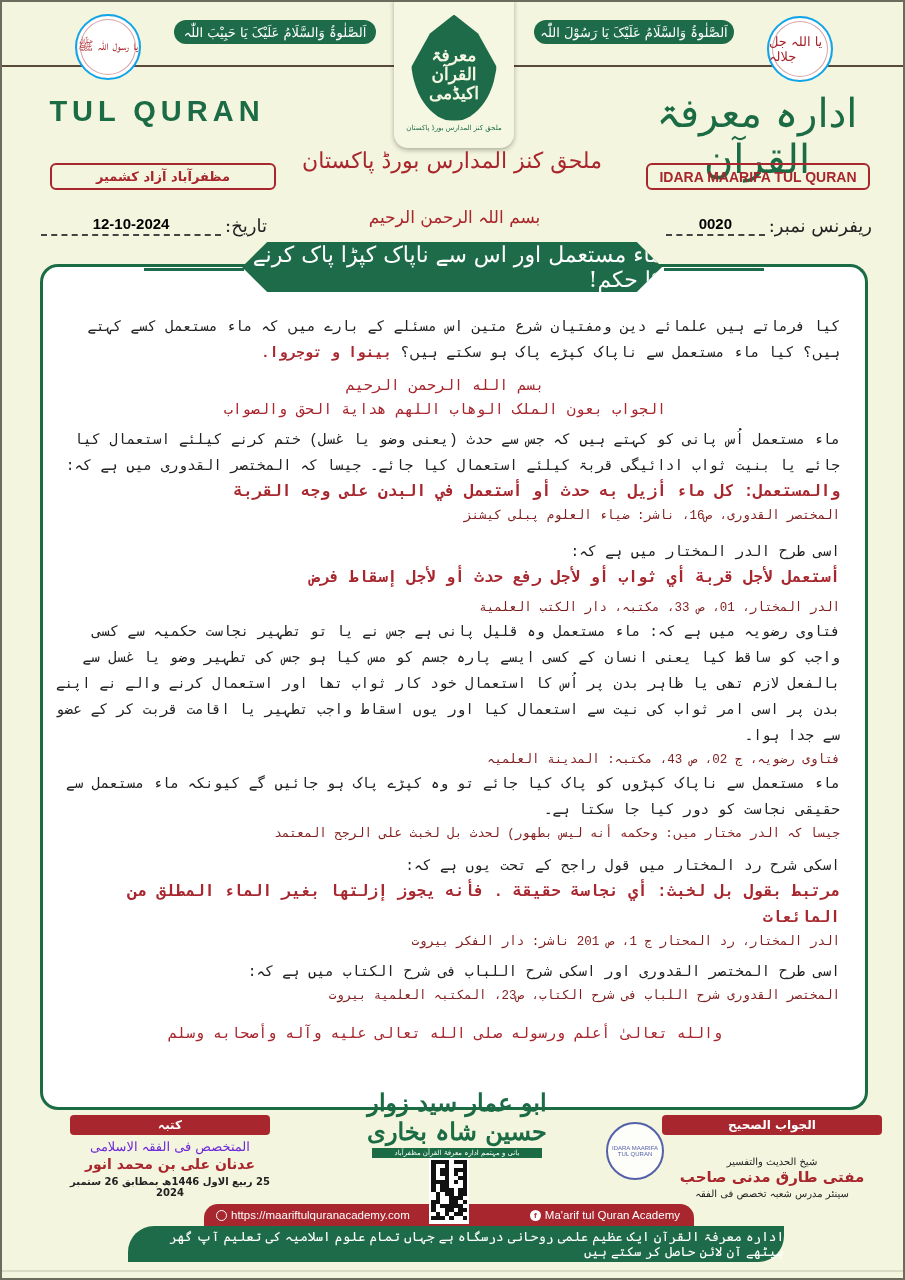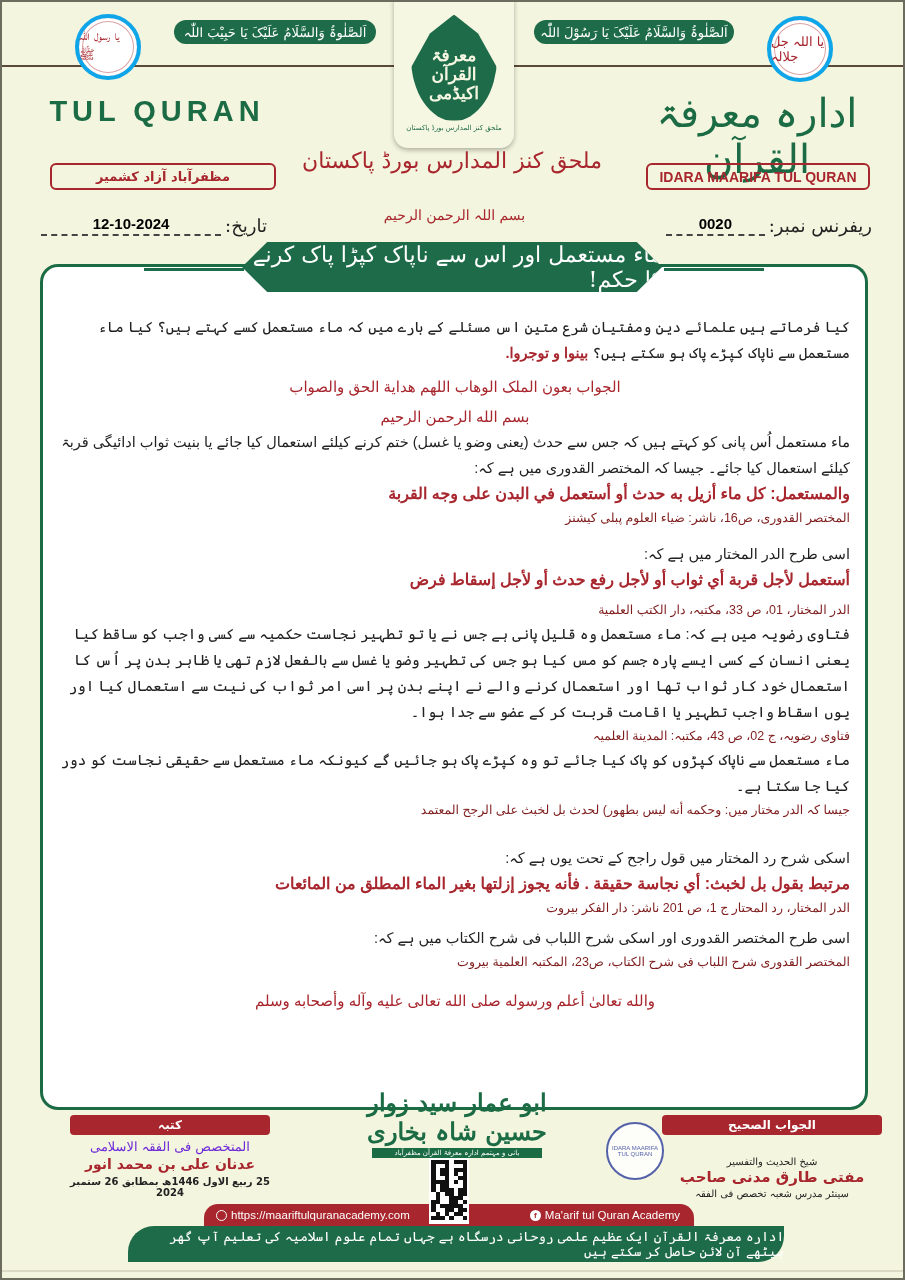--- a/index.html
+++ b/index.html
@@ -19,21 +19,21 @@
   .pill {
     background: #1d6b48; color: #fff; border-radius: 18px;
     height: 24px; display: flex; align-items: center; justify-content: center;
     font-family: "DejaVu Serif", serif; font-size: 13px; direction: rtl;
   }
   .pill-left { left: 172px; top: 18px; width: 202px; }
   .pill-right { left: 532px; top: 18px; width: 200px; }
 
   .seal {
     width: 66px; height: 66px; border-radius: 50%;
-    border: 4px solid #0ea5e9; background: #fff;
+    border: 2px solid #0ea5e9; background: #fff;
     display: flex; align-items: center; justify-content: center;
     color: #a8262d; font-family: "DejaVu Serif", serif; font-size: 13px;
     box-shadow: inset 0 0 0 3px #fff, inset 0 0 0 4px #d9a3a6;
   }
   .seal-left { left: 73px; top: 12px; }
   .seal-right { left: 765px; top: 14px; }
 
   .logo-box {
     left: 392px; top: -4px; width: 120px; height: 150px;
     background: #f6f7e3; border-radius: 0 0 14px 14px;
@@ -76,21 +76,21 @@
     color: #a8262d; font-family: "Liberation Sans", sans-serif; font-weight: bold; font-size: 14px;
     display: flex; align-items: center; justify-content: center;
   }
 
   .affil {
     left: 300px; top: 146px; width: 300px; text-align: center;
     color: #a8262d; font-family: "DejaVu Serif", serif; font-size: 22px; direction: rtl;
   }
   .bismillah-top {
     left: 330px; top: 205px; width: 245px; text-align: center;
-    color: #a8262d; font-family: "DejaVu Serif", serif; font-size: 14px; direction: rtl;
+    color: #a8262d; font-family: "DejaVu Serif", serif; font-size: 17px; direction: rtl;
   }
 
   .ref-row { top: 202px; height: 32px; display: flex; align-items: flex-end; direction: rtl; }
   .ref-right { left: 660px; width: 210px; }
   .ref-left { left: 35px; width: 230px; }
   .ref-label { font-family: "DejaVu Serif", serif; font-size: 18px; color: #222; white-space: nowrap; }
   .ref-value {
     flex: 1; border-bottom: 2px dashed #444; text-align: center;
     font-family: "Liberation Sans", sans-serif; font-weight: bold; font-size: 15px; color: #000000;
     padding-bottom: 2px; margin: 0 4px; direction: ltr;
@@ -111,23 +111,23 @@
     left: 240px; top: 240px; width: 420px; height: 50px;
     background: #1d6b48; color: #fff;
     display: flex; align-items: center; justify-content: center;
     font-family: "DejaVu Serif", serif; font-size: 22px; direction: rtl;
     clip-path: polygon(6% 0, 94% 0, 100% 50%, 94% 100%, 6% 100%, 0 50%);
   }
   .title-rule-l { left: 142px; top: 266px; width: 100px; height: 3px; background: #1d6b48; }
   .title-rule-r { left: 662px; top: 266px; width: 100px; height: 3px; background: #1d6b48; }
 
   .body-text {
-    left: 58px; top: 312px; width: 790px;
+    left: 48px; top: 312px; width: 790px;
     direction: rtl; text-align: right;
-    font-family: Liberation Sans, sans-serif; font-size: 14.5px; color: #222; line-height: 1.0;
+    font-family: Liberation Mono, monospace; font-size: 14.5px; color: #222; line-height: 1.0;
   }
   .p { margin-bottom: 9px; line-height: 26px; }
   .ar-red { color: #a8262d; font-weight: bold; font-size: 16px; line-height: 26px; }
   .ref-green { color: #7f1d1d; font-size: 12.5px; line-height: 22px; }
   .center { text-align: center; }
 
   
   .sig-block { top: 1113px; width: 200px; text-align: center; direction: rtl; }
   .sig-left { left: 68px; }
   .sig-right { left: 660px; width: 220px; }
@@ -232,32 +232,32 @@
 <div class="abs card-bottom"></div>
 <div class="abs title-rule-l"></div>
 <div class="abs title-rule-r"></div>
 <div class="abs title-banner">ماء مستعمل اور اس سے ناپاک کپڑا پاک کرنے کا حکم!</div>
 
 <div class="abs body-text">
   <div class="p">
     <span>کیا فرماتے ہیں علمائے دین ومفتیان شرع متین اس مسئلے کے بارے میں کہ ماء مستعمل کسے کہتے ہیں؟ کیا ماء مستعمل سے ناپاک کپڑے پاک ہو سکتے ہیں؟</span>
     <span class="red" style="font-weight:bold">بینوا و توجروا.</span>
   </div>
+  <div class="center red" style="font-size:15px;line-height:24px;margin-top:6px;">بسم الله الرحمن الرحيم</div>
   <div class="center red" style="font-size:15px;line-height:24px;margin-bottom:4px;">الجواب بعون الملک الوهاب اللهم هداية الحق والصواب</div>
-  <div class="center red" style="font-size:15px;line-height:24px;margin-top:6px;">بسم الله الرحمن الرحيم</div>
   <div class="p" style="margin-bottom:0">ماء مستعمل اُس پانی کو کہتے ہیں کہ جس سے حدث (یعنی وضو یا غسل) ختم کرنے کیلئے استعمال کیا جائے یا بنیت ثواب ادائیگی قربۃ کیلئے استعمال کیا جائے۔ جیسا کہ المختصر القدوری میں ہے کہ:</div>
   <div class="ar-red">والمستعمل: كل ماء أزيل به حدث أو أستعمل في البدن على وجه القربة</div>
   <div class="ref-green" style="margin-bottom:12px">المختصر القدوری، ص16، ناشر: ضیاء العلوم پبلی کیشنز</div>
   <div class="p" style="margin-bottom:0">اسی طرح الدر المختار میں ہے کہ:</div>
   <div class="ar-red">أستعمل لأجل قربة أي ثواب أو لأجل رفع حدث أو لأجل إسقاط فرض</div>
   <div class="ref-green" style="margin-top:6px">الدر المختار، 01، ص 33، مکتبہ، دار الکتب العلمیة</div>
   <div class="p" style="margin-bottom:0">فتاوی رضویہ میں ہے کہ: ماء مستعمل وہ قلیل پانی ہے جس نے یا تو تطہیر نجاست حکمیہ سے کسی واجب کو ساقط کیا یعنی انسان کے کسی ایسے پارہ جسم کو مس کیا ہو جس کی تطہیر وضو یا غسل سے بالفعل لازم تھی یا ظاہر بدن پر اُس کا استعمال خود کار ثواب تھا اور استعمال کرنے والے نے اپنے بدن پر اسی امر ثواب کی نیت سے استعمال کیا اور یوں اسقاط واجب تطہیر یا اقامت قربت کر کے عضو سے جدا ہوا۔</div>
   <div class="ref-green">فتاوی رضویہ، ج 02، ص 43، مکتبہ: المدینة العلمیہ</div>
   <div class="p" style="margin-bottom:0">ماء مستعمل سے ناپاک کپڑوں کو پاک کیا جائے تو وہ کپڑے پاک ہو جائیں گے کیونکہ ماء مستعمل سے حقیقی نجاست کو دور کیا جا سکتا ہے۔</div>
-  <div class="ref-green" style="margin-bottom:24px">جیسا کہ الدر مختار میں: وحکمه أنه ليس بطهور) لحدث بل لخبث على الرجح المعتمد</div>
+  <div class="ref-green" style="margin-bottom:8px">جیسا کہ الدر مختار میں: وحکمه أنه ليس بطهور) لحدث بل لخبث على الرجح المعتمد</div>
   <div class="p" style="margin-bottom:0">اسکی شرح رد المختار میں قول راجح کے تحت یوں ہے کہ:</div>
   <div class="ar-red">مرتبط بقول بل لخبث: أي نجاسة حقيقة . فأنه يجوز إزلتها بغير الماء المطلق من المائعات</div>
   <div class="ref-green" style="margin-bottom:6px">الدر المختار، رد المحتار ج 1، ص 201 ناشر: دار الفکر بیروت</div>
   <div class="p" style="margin-bottom:0">اسی طرح المختصر القدوری اور اسکی شرح اللباب فی شرح الکتاب میں ہے کہ:</div>
   <div class="ref-green" style="margin-bottom:20px">المختصر القدوری شرح اللباب فی شرح الکتاب، ص23، المکتبہ العلمیة بیروت</div>
   <div class="center red" style="font-size:15px;">والله تعالىٰ أعلم ورسوله صلى الله تعالى عليه وآله وأصحابه وسلم</div>
 </div>
 
 <div class="abs sig-block sig-left">
   <div class="sig-head">کتبہ</div>

